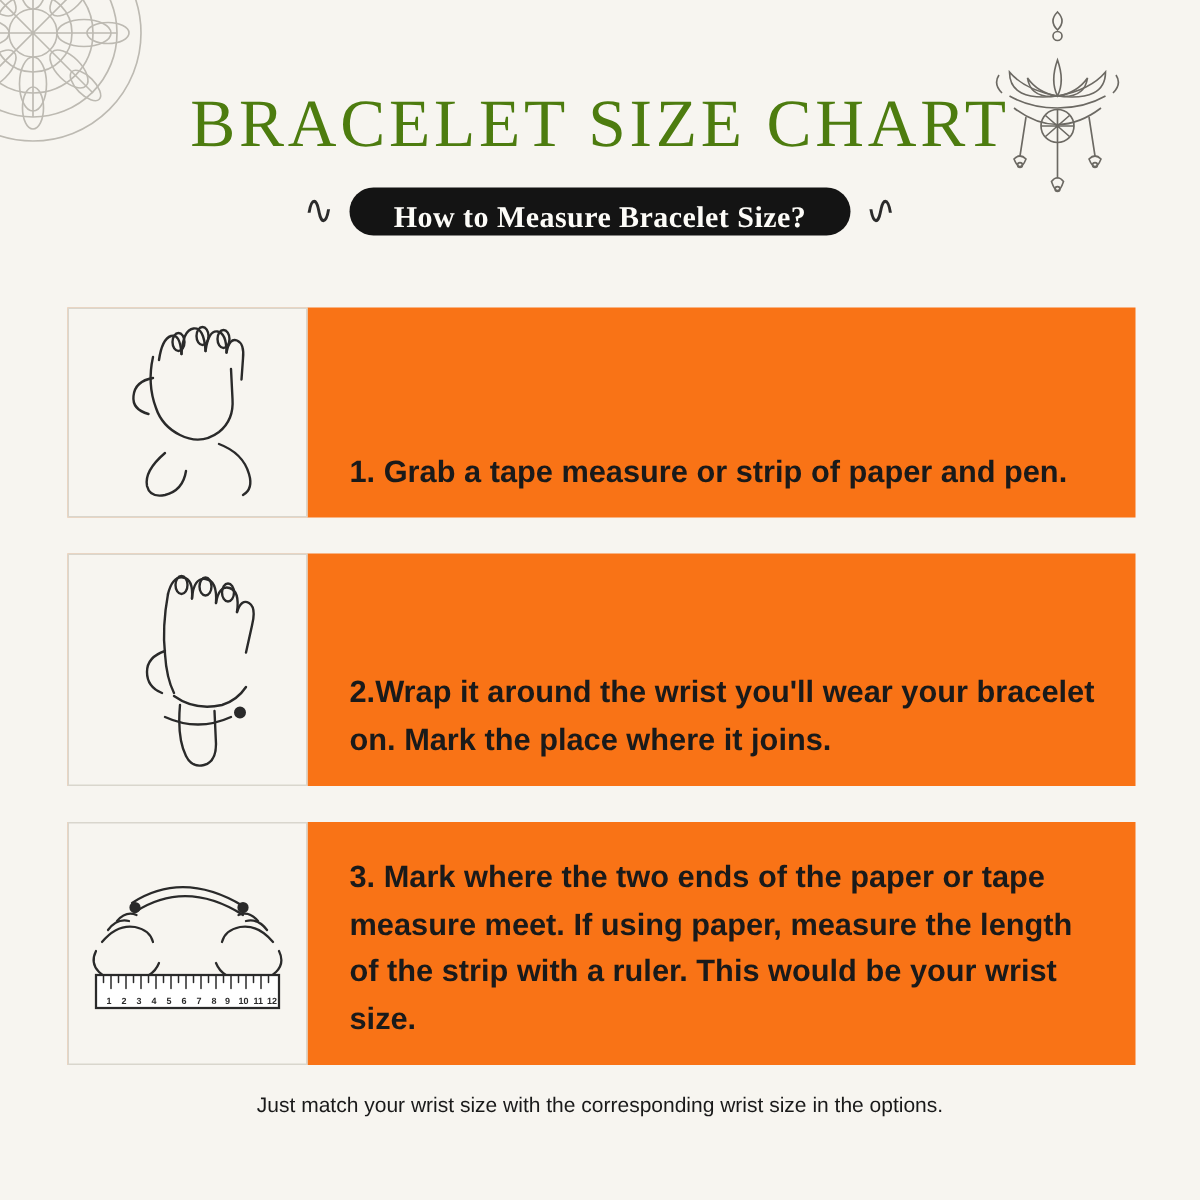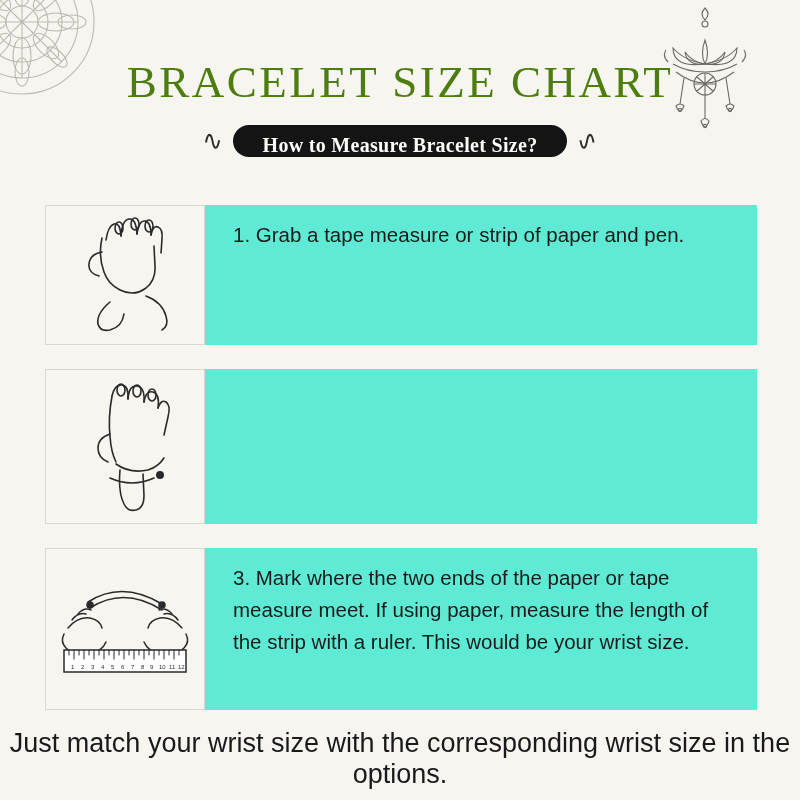--- a/index.html
+++ b/index.html
@@ -86,23 +86,24 @@
   
   .steps {
     position: absolute;
     top: 205px;
     left: 45px;
     width: 712px;
   }
 
   .step-row {
     display: flex;
-    align-items: flex-start;
-    background: #5eead4;
+    align-items: flex-end;
+    background: #f97316;
     margin-bottom: 24px;
+    font-weight: bold;
   }
   .step-row .illus {
     width: 160px;
     flex: 0 0 160px;
     background: #f7f5f0;
     border: 1px solid #d9d6cd;
     box-sizing: border-box;
     display: flex;
     align-items: center;
     justify-content: center;
@@ -120,21 +121,21 @@
   .row1 .illus, .row1 { height: 140px; }
   .row2 .illus, .row2 { height: 155px; }
   .row3 .illus, .row3 { height: 162px; }
 
   .footer {
     position: absolute;
     left: 0;
     top: 728px;
     width: 800px;
     text-align: center;
-    font-size: 27px;
+    font-size: 14px;
     color: #1a1a1a;
   }
 
   svg { display: block; }
 </style>
 </head>
 <body>
 
 <div class="mandala">
   <svg viewBox="0 0 160 160" width="160" height="160">
@@ -244,20 +245,21 @@
           <ellipse cx="87" cy="17" rx="4" ry="6"></ellipse>
           <ellipse cx="102" cy="21" rx="4" ry="6"></ellipse>
           <path d="M60 60 q-12 4 -12 14 q0 10 10 14"></path>
           <path d="M66 90 q14 10 32 6 q10 -3 16 -12"></path>
           <path d="M70 96 q-2 22 4 34 q4 8 12 6 q8 -2 8 -14 l-1 -22"></path>
           <path d="M60 104 q22 10 44 0" stroke-dasharray="0"></path>
           <circle cx="110" cy="101" r="3.2" fill="#2a2a2a"></circle>
         </g>
       </svg>
     </div>
+    <div class="text">2.Wrap it around the wrist you'll wear your bracelet on. Mark the place where it joins.</div>
   </div>
 
   <div class="step-row row3">
     <div class="illus">
       <svg viewBox="0 0 150 150" width="150" height="150">
         <g stroke="#2a2a2a" fill="none" stroke-width="1.5" stroke-linecap="round">
 
           <path d="M38 48 q34 -22 74 2"></path>
           <path d="M40 54 q34 -22 72 2"></path>
           <circle cx="40" cy="51" r="3" fill="#2a2a2a"></circle>

